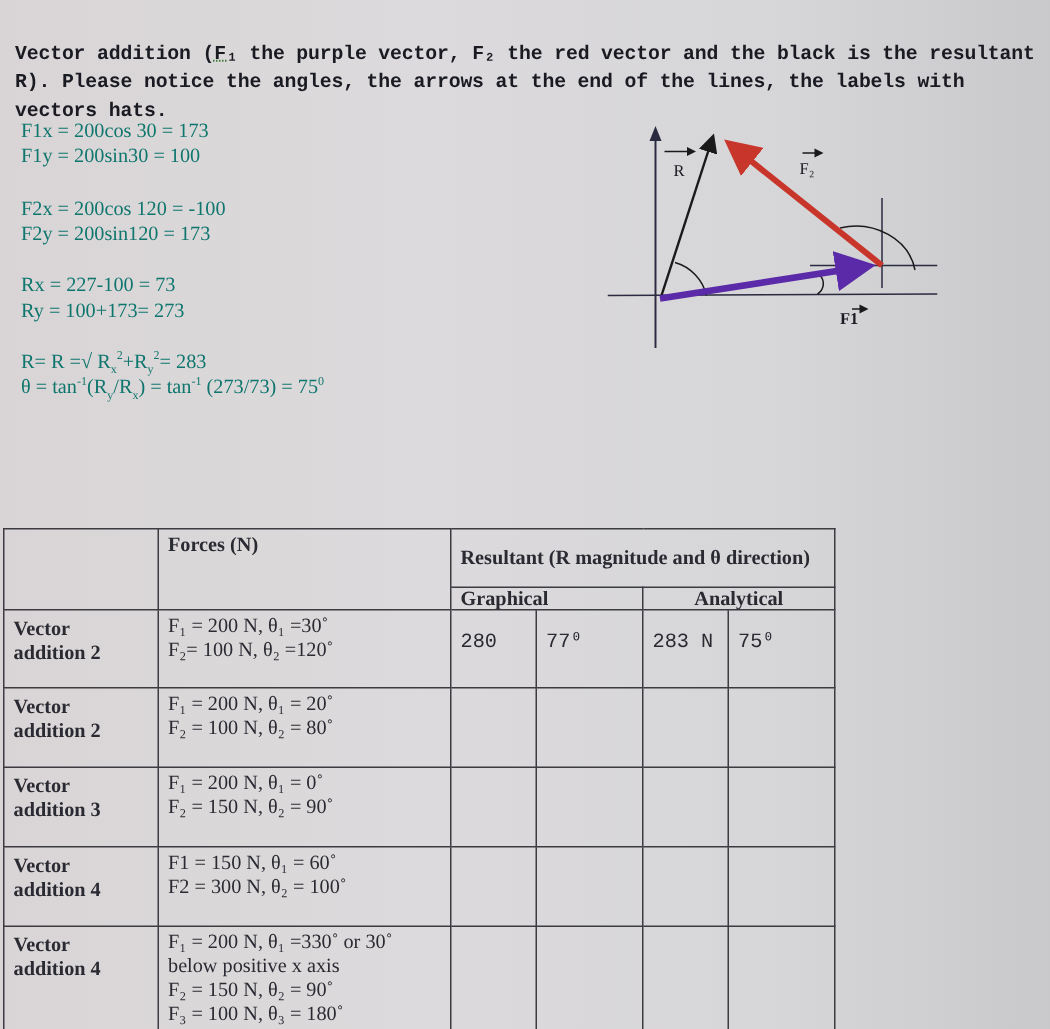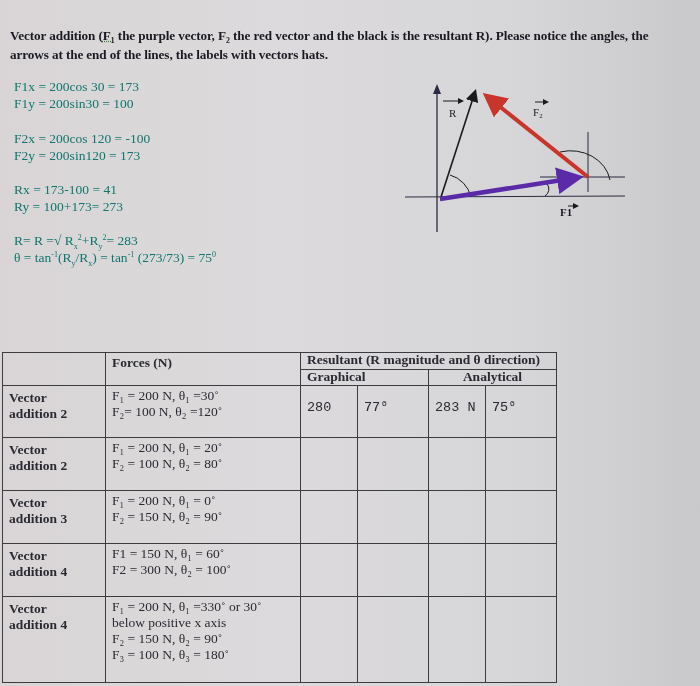--- a/index.html
+++ b/index.html
@@ -7,20 +7,21 @@
     width:700px; height:686px; overflow:hidden;
     background: linear-gradient(90deg, #d9d5d6 0%, #dcdadc 40%, #d6d5d8 75%, #c9c8ca 100%);
     font-family: "Liberation Serif", "DejaVu Serif", serif;
     color:#1d1d24;
     position:relative;
   }
   .intro {
     position:absolute; left:10px; top:26px; width:680px;
     font-weight:bold; font-size:13.2px; line-height:19px; letter-spacing:-0.1px;
     color:#1a1a22;
+    font-family:Liberation Mono, monospace;
   }
   .intro .f1 { text-decoration: underline dotted #3a7a3a; }
   .calc {
     position:absolute; left:14px; font-size:13.5px; line-height:17px; color:#0f766e;
   }
   .calc div { white-space:nowrap; }
   sup, sub { font-size:8px; line-height:0; }
 
   .diagram { position:absolute; left:405px; top:72px; width:220px; height:160px; }
 
@@ -49,21 +50,21 @@
 
 <div class="calc" style="top:78px;">
   <div>F1x = 200cos 30 = 173</div>
   <div>F1y = 200sin30 = 100</div>
 </div>
 <div class="calc" style="top:130px;">
   <div>F2x = 200cos 120 = -100</div>
   <div>F2y = 200sin120 = 173</div>
 </div>
 <div class="calc" style="top:181px;">
-  <div>Rx = 173-100 = 41</div>
+  <div>Rx = 227-100 = 73</div>
   <div>Ry = 100+173= 273</div>
 </div>
 <div class="calc" style="top:232px;">
   <div>
     <span>R= R =√ R</span><sub>x</sub><sup>2</sup><span>+R</span><sub>y</sub><sup>2</sup><span>= 283</span>
   </div>
   <div>
     <span>θ = tan</span><sup>-1</sup><span>(R</span><sub>y</sub><span>/R</span><sub>x</sub><span>) = tan</span><sup>-1</sup><span> (273/73) = 75</span><sup>0</sup>
   </div>
 </div>
@@ -114,21 +115,21 @@
       <path d="M168,131 L174,134 L168,137 z" fill="#1a1a1a"></path>
     <text x="155" y="144" font-size="11" font-weight="bold" font-family="Liberation Serif, serif" fill="#1a1a22">F1</text>
   </g>
 </svg>
 
 <table class="grid">
   <tbody>
       <tr>
     <td rowspan="2" style="width:90px;height:28px;"></td>
     <td rowspan="2" class="forces hdr-bold">Forces (N)</td>
-    <td colspan="4" class="hdr-bold" style="padding:0 6px;line-height:14px;">Resultant (R magnitude and θ direction)</td>
+    <td colspan="4" class="hdr-bold" style="padding:12px 6px;line-height:14px;">Resultant (R magnitude and θ direction)</td>
   </tr>
   <tr>
     <td colspan="2" class="hdr-bold" style="padding:0 6px;line-height:14px;">Graphical</td>
     <td colspan="2" class="hdr-bold" style="padding:0 6px;line-height:14px;text-align:center;">Analytical</td>
   </tr>
 
   <tr style="height:52px;">
     <td class="rowlabel">
           <div>Vector</div>
           <div>addition 2</div>

